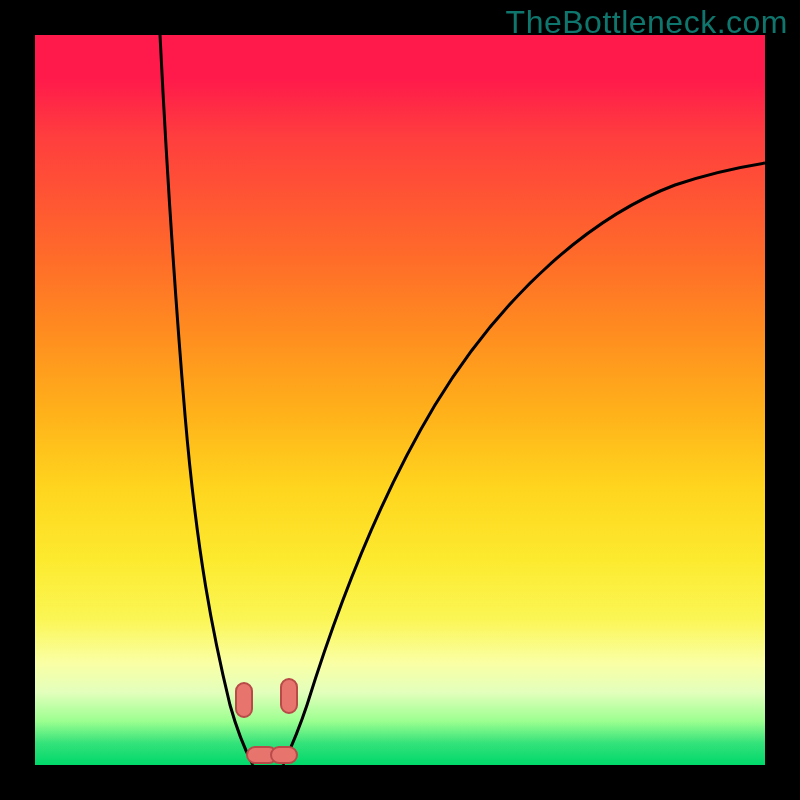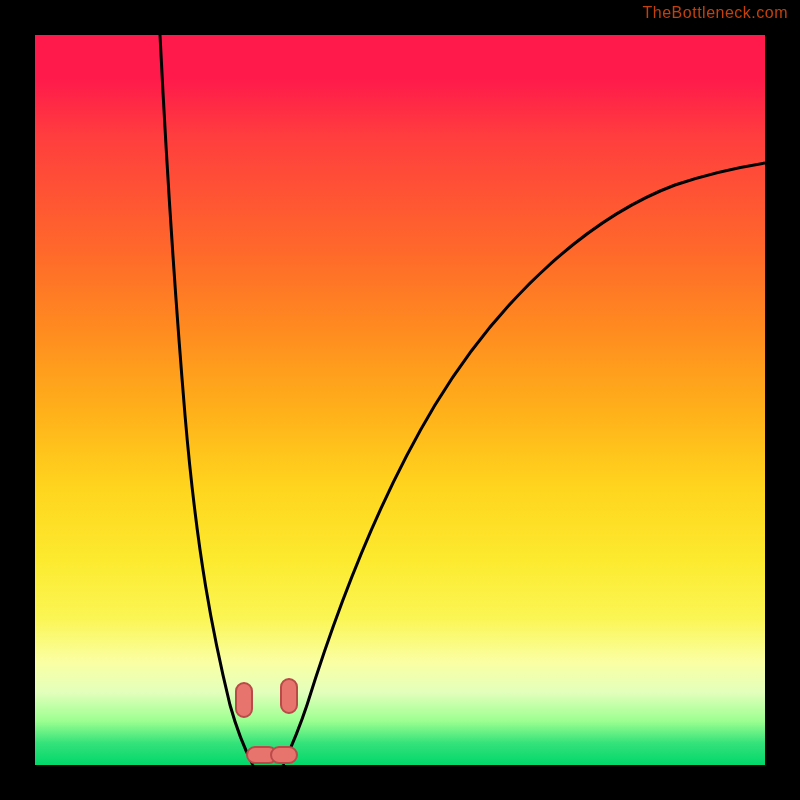--- a/index.html
+++ b/index.html
@@ -14,22 +14,22 @@
   .outer {
     position: relative;
     width: 800px;
     height: 800px;
     background: #000;
   }
   .watermark {
     position: absolute;
     top: 4px;
     right: 12px;
-    color: #c2410c;
-    font-size: 16px;
+    color: #0f766e;
+    font-size: 32px;
     font-weight: 500;
     letter-spacing: 0.5px;
     z-index: 10;
   }
   .plot-area {
     position: absolute;
     left: 35px;
     top: 35px;
     width: 730px;
     height: 730px;

